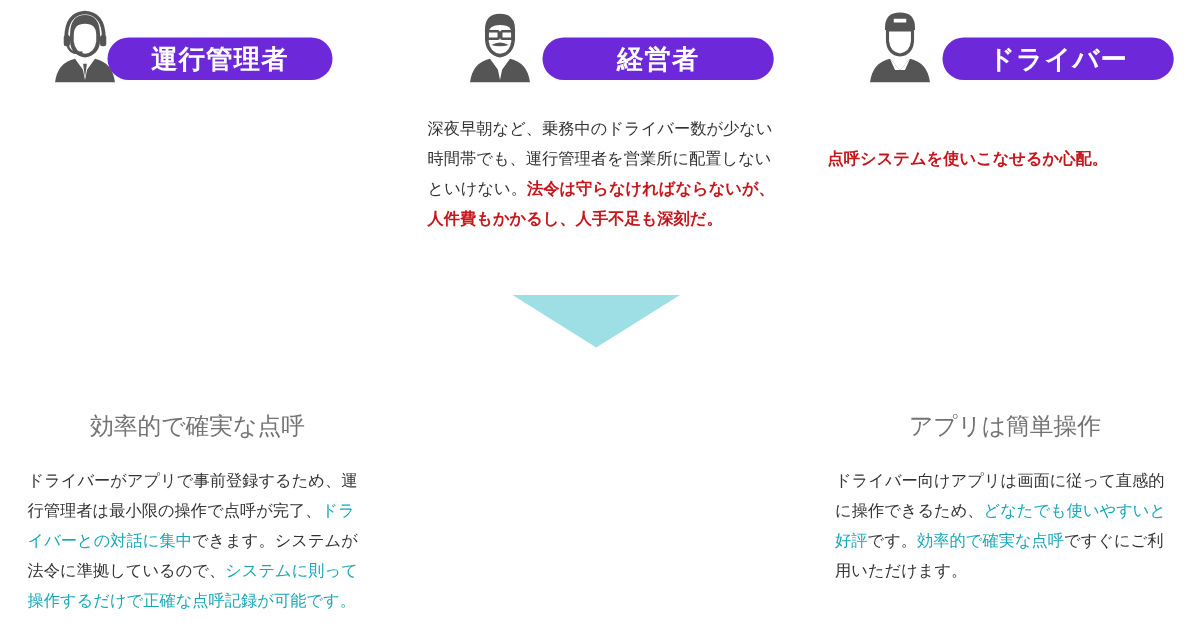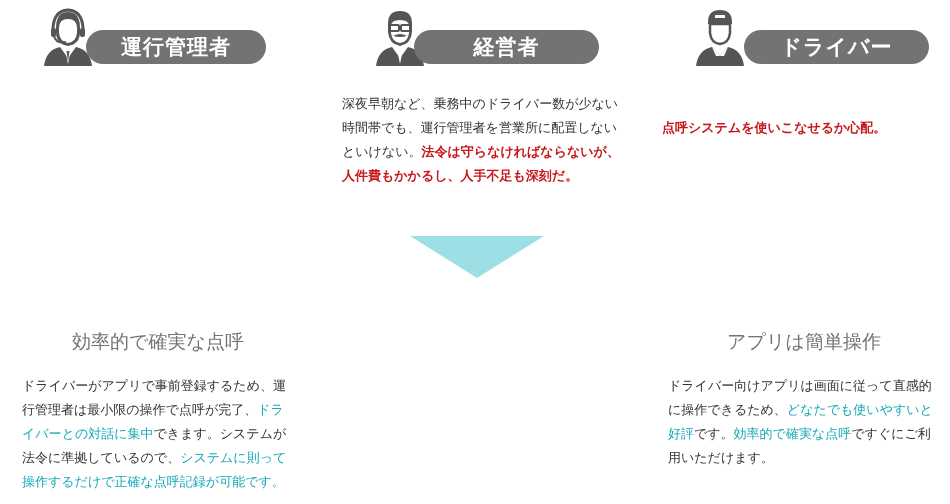--- a/index.html
+++ b/index.html
@@ -1,20 +1,20 @@
 <!DOCTYPE html>
 <html><head>
 <meta charset="utf-8">
 <style>
   * { box-sizing: border-box; margin: 0; padding: 0; }
   body { width: 950px; height: 504px; background: #ffffff; font-family: "DejaVu Sans", "Liberation Sans", sans-serif; color: #333333; overflow: hidden; position: relative; }
   .col { position: absolute; width: 280px; }
   .persona-head { position: relative; height: 70px; }
   .avatar { position: absolute; top: 6px; width: 52px; height: 60px; }
-  .pill { position: absolute; top: 30px; height: 34px; border-radius: 17px; background: #737373; color: #ffffff; font-size: 21px; font-weight: bold; line-height: 34px; text-align: center; letter-spacing: 1px; }
+  .pill { position: absolute; top: 30px; height: 34px; border-radius: 17px; background: #6d28d9; color: #ffffff; font-size: 21px; font-weight: bold; line-height: 34px; text-align: center; letter-spacing: 1px; }
   .para { font-size: 13px; line-height: 24px; color: #333333; }
   .red { color: #c8161d; font-weight: bold; text-align: center; }
   .teal { color: #17a8b8; }
   .sol-title { font-size: 19px; color: #737373; text-align: center; font-weight: normal; height: 30px; line-height: 30px; }
   .arrow { position: absolute; left: 410px; top: 236px; width: 0; height: 0; border-left: 67px solid transparent; border-right: 67px solid transparent; border-top: 42px solid #9ddfe5; }
 </style>
 </head>
 <body>
 
 <div class="col" style="left:30px; top:0;">
@@ -38,35 +38,35 @@
   <div class="persona-head">
     <svg class="avatar" style="left:32px;" viewBox="0 0 52 60">
       <path d="M14 20 Q13 5 26 5 Q39 5 38 20 L38 26 Q37 38 26 40 Q15 38 14 26 Z" fill="#555"></path>
       <path d="M17 20 Q17 14 26 14 Q35 14 35 20 L35 27 Q34 36 26 37 Q18 36 17 27 Z" fill="#fff"></path>
       <rect x="16" y="19" width="9" height="6" rx="1" fill="none" stroke="#555" stroke-width="2"></rect>
       <rect x="27" y="19" width="9" height="6" rx="1" fill="none" stroke="#555" stroke-width="2"></rect>
       <path d="M19 30 Q26 26 33 30 Q26 32 19 30 Z" fill="#555"></path>
       <path d="M2 60 Q4 44 18 41 L26 52 L34 41 Q48 44 50 60 Z" fill="#555"></path>
       <path d="M23 43 L26 58 L29 43 Z" fill="#fff"></path>
     </svg>
-    <div class="pill" style="left:72px; width:185px;">経営者</div>
+    <div class="pill" style="left:92px; width:185px;">経営者</div>
   </div>
   <p class="para" style="margin-top:22px;"><span>深夜早朝など、乗務中のドライバー数が少ない時間帯でも、運行管理者を営業所に配置しないといけない。</span><span class="red">法令は守らなければならないが、人件費もかかるし、人手不足も深刻だ。</span></p>
 </div>
 
 <div class="col" style="left:662px; top:0;">
   <div class="persona-head">
     <svg class="avatar" style="left:32px;" viewBox="0 0 52 60">
       <path d="M14 16 Q14 4 26 4 Q38 4 38 16 L38 18 L14 18 Z" fill="#555"></path>
       <rect x="21" y="9" width="10" height="3" fill="#fff"></rect>
       <path d="M16 18 L36 18 L36 27 Q35 37 26 38 Q17 37 16 27 Z" fill="#fff" stroke="#555" stroke-width="2.5"></path>
       <path d="M2 60 Q4 44 18 41 L26 50 L34 41 Q48 44 50 60 Z" fill="#555"></path>
       <path d="M18 41 L22 50 L26 50 Z M34 41 L30 50 L26 50 Z" fill="#fff"></path>
     </svg>
-    <div class="pill" style="left:82px; width:185px;">ドライバー</div>
+    <div class="pill" style="left:92px; width:185px;">ドライバー</div>
   </div>
   <p class="para" style="margin-top:22px;"><br><span class="red">点呼システムを使いこなせるか心配。</span></p>
 </div>
 
 <div class="arrow"></div>
 
 <div class="col" style="left:22px; top:326px; width:272px;">
   <h3 class="sol-title">効率的で確実な点呼</h3>
   <p class="para" style="margin-top:18px;">
     <span>ドライバーがアプリで事前登録するため、運行管理者は最小限の操作で点呼が完了、</span><span class="teal">ドライバーとの対話に集中</span><span>できます。システムが法令に準拠しているので、</span><span class="teal">システムに則って操作するだけで正確な点呼記録が可能です。</span>

